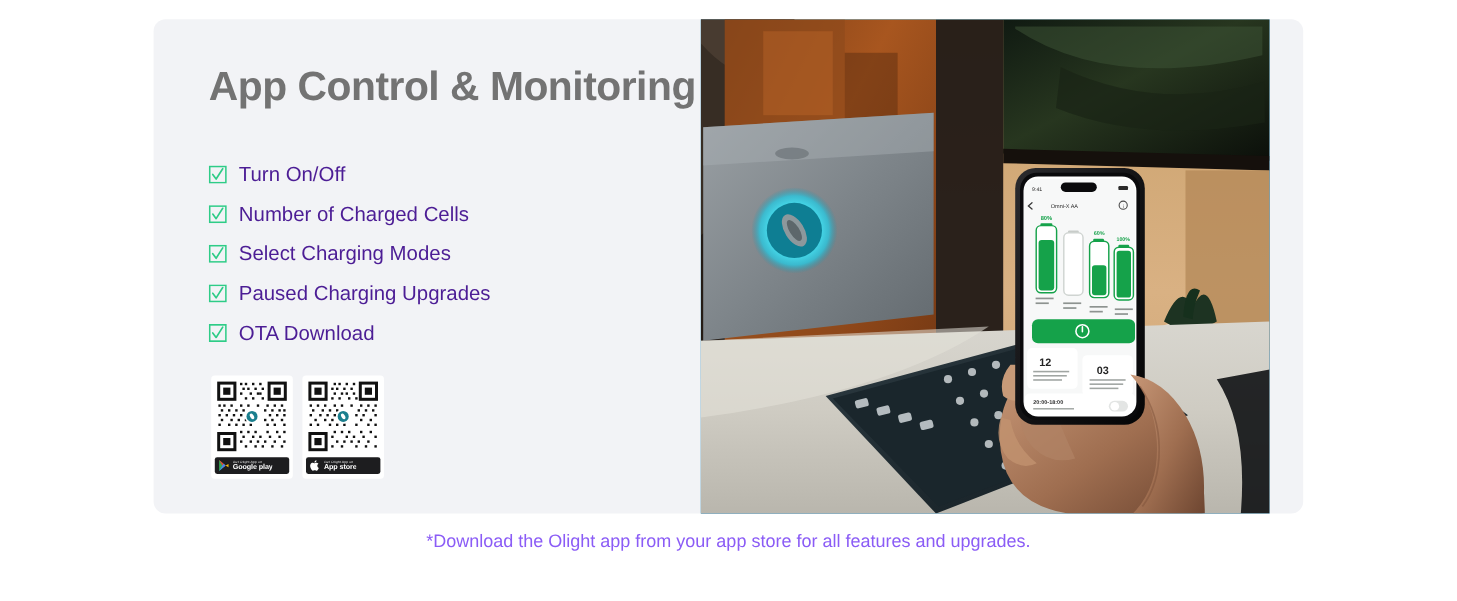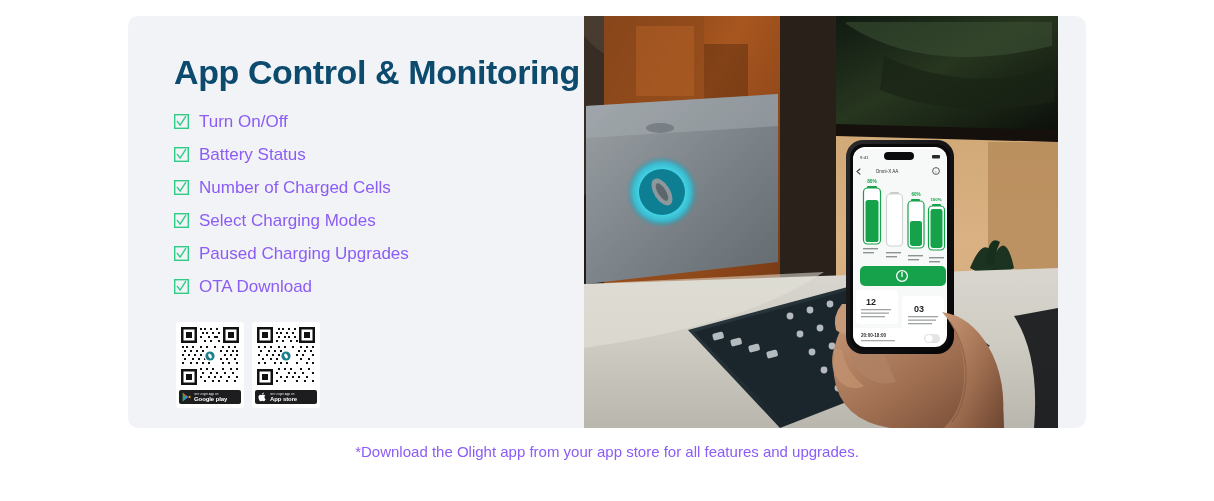--- a/index.html
+++ b/index.html
@@ -40,23 +40,23 @@
     top: 0;
     width: 484px;
     height: 412px;
     box-sizing: border-box;
     padding: 38px 0 0 46px;
   }
 
   .title {
     font-size: 34px;
     font-weight: bold;
-    color: #0c4a6e;
+    color: #737373;
     letter-spacing: -0.4px;
-    margin: 0 0 14px 0;
+    margin: 0 0 38px 0;
     line-height: 1.1;
     white-space: nowrap;
   }
 
   .feature-list {
     list-style: none;
     margin: 0;
     padding: 0;
   }
   .feature-item {
@@ -68,21 +68,21 @@
     width: 15px;
     height: 15px;
     flex: 0 0 15px;
     margin-right: 10px;
     position: relative;
     display: inline-block;
   }
   .check-icon svg { display: block; }
   .feature-label {
     font-size: 17px;
-    color: #8b5cf6;
+    color: #4c1d95;
     line-height: 1;
     white-space: nowrap;
   }
 
   
   .stores {
     display: flex;
     gap: 8px;
     margin-top: 19px;
     margin-left: 2px;
@@ -178,29 +178,20 @@
 
       <ul class="feature-list">
         <li class="feature-item">
           <span class="check-icon">
             <svg width="15" height="15" viewBox="0 0 15 15">
               <rect x="0.7" y="0.7" width="13.6" height="13.6" fill="none" stroke="#2ecc87" stroke-width="1.4"></rect>
               <path d="M3.3 7.4 L6.1 11.2 L11.6 2.6" fill="none" stroke="#2ecc87" stroke-width="1.4" stroke-linecap="round" stroke-linejoin="round"></path>
             </svg>
           </span>
           <span class="feature-label">Turn On/Off</span>
-        </li>
-        <li class="feature-item">
-          <span class="check-icon">
-            <svg width="15" height="15" viewBox="0 0 15 15">
-              <rect x="0.7" y="0.7" width="13.6" height="13.6" fill="none" stroke="#2ecc87" stroke-width="1.4"></rect>
-              <path d="M3.3 7.4 L6.1 11.2 L11.6 2.6" fill="none" stroke="#2ecc87" stroke-width="1.4" stroke-linecap="round" stroke-linejoin="round"></path>
-            </svg>
-          </span>
-          <span class="feature-label">Battery Status</span>
         </li>
         <li class="feature-item">
           <span class="check-icon">
             <svg width="15" height="15" viewBox="0 0 15 15">
               <rect x="0.7" y="0.7" width="13.6" height="13.6" fill="none" stroke="#2ecc87" stroke-width="1.4"></rect>
               <path d="M3.3 7.4 L6.1 11.2 L11.6 2.6" fill="none" stroke="#2ecc87" stroke-width="1.4" stroke-linecap="round" stroke-linejoin="round"></path>
             </svg>
           </span>
           <span class="feature-label">Number of Charged Cells</span>
         </li>

